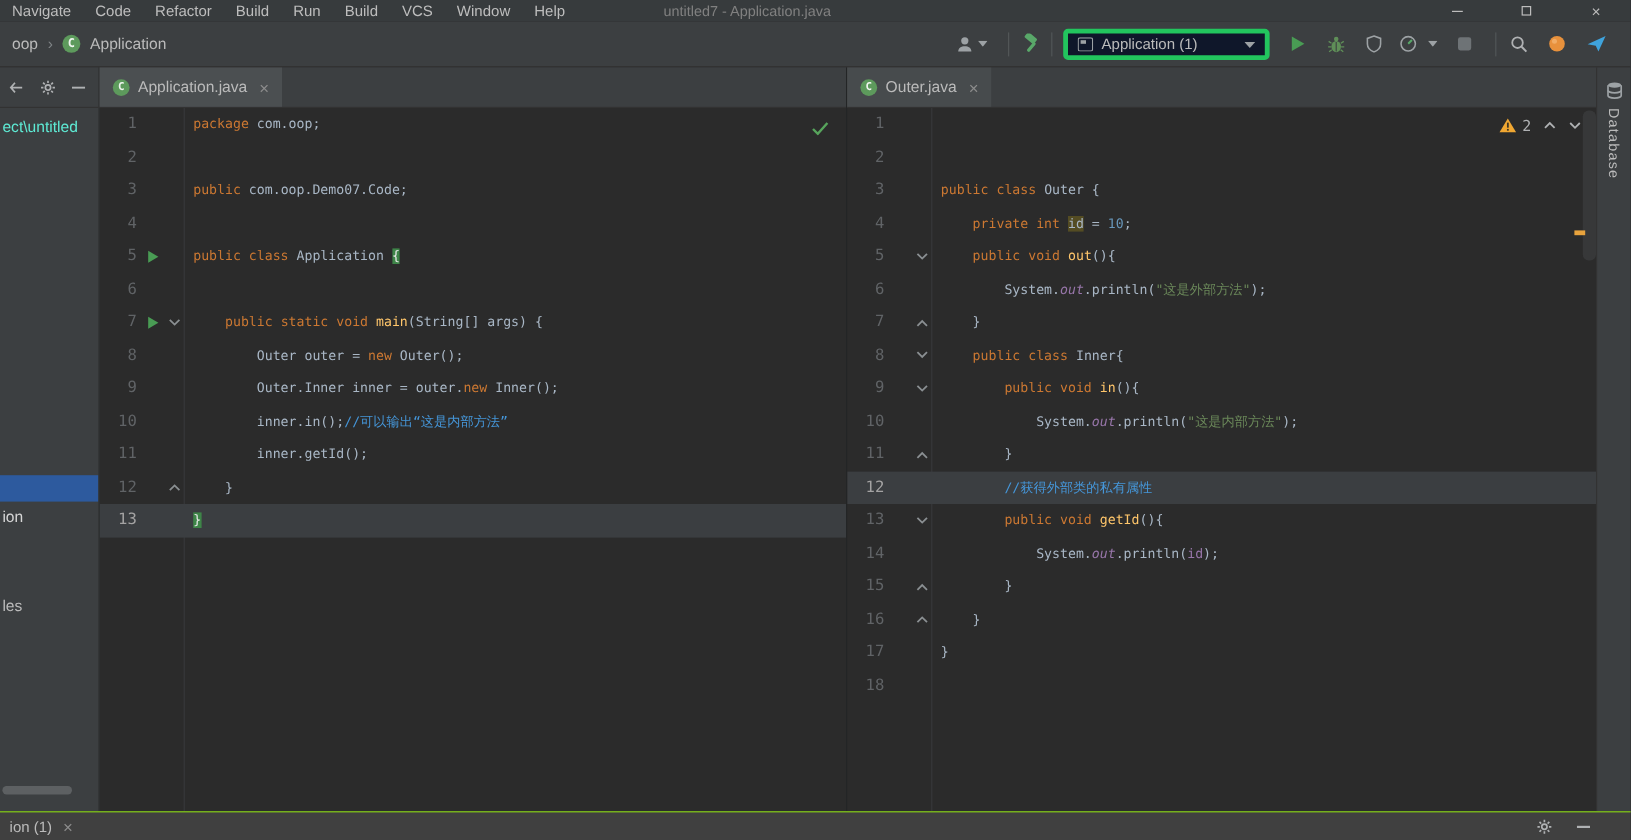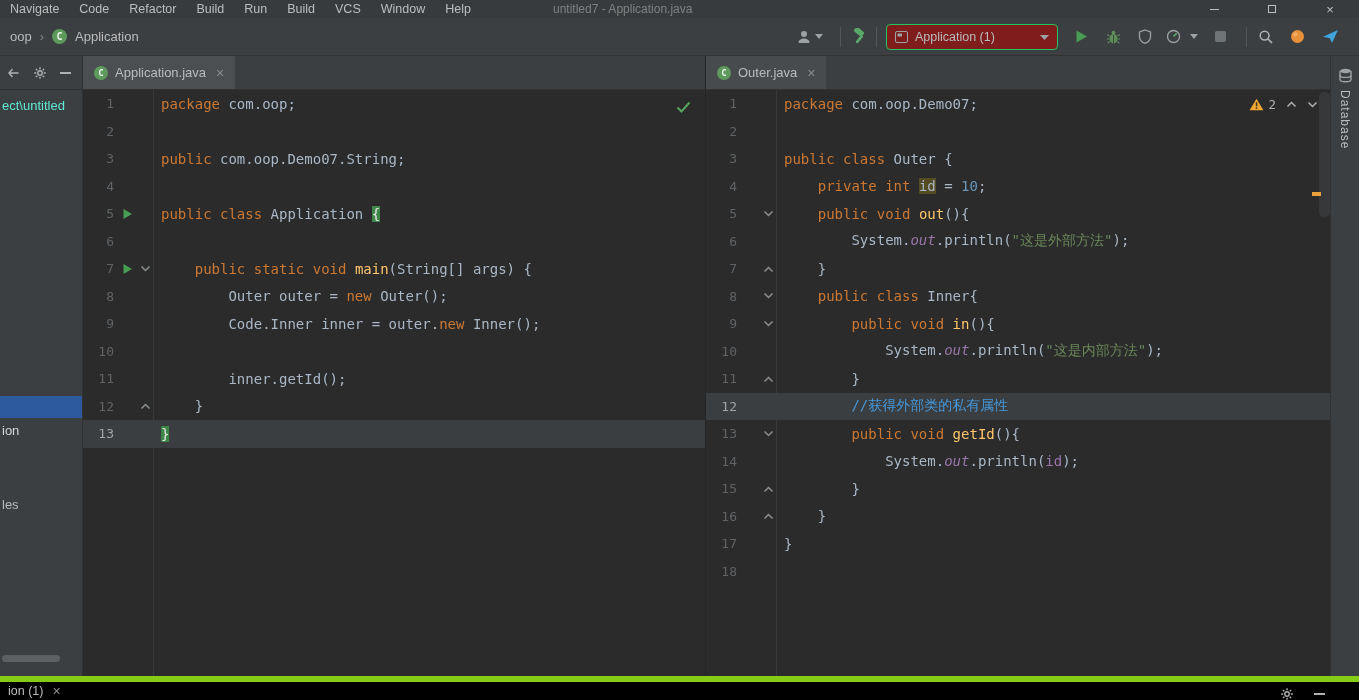--- a/index.html
+++ b/index.html
@@ -17,22 +17,22 @@
   .glyph-max{width:8px;height:8px;border:1px solid #bdbdbd;display:block}
 
   
   .toolbar{position:absolute;left:0;top:18px;width:100%;height:38px;background:#3c3f41;border-bottom:1px solid #323232;z-index:8}
   .breadcrumb{position:absolute;left:10px;top:0;height:37px;display:flex;align-items:center;gap:8px;font-size:13px;color:#bbbbbb}
   .bc-sep{color:#7f8486;font-size:13px}
   .cls-icon{width:15px;height:15px;border-radius:50%;background:#5d9a5c;color:#eef4ee;font-size:10px;font-weight:bold;
             display:inline-flex;align-items:center;justify-content:center;font-family:"DejaVu Sans Mono",monospace;flex:none}
   .tb-item{position:absolute;top:0;height:37px;display:flex;align-items:center;justify-content:center}
   .tb-sep{position:absolute;top:9px;width:1px;height:20px;background:#525657}
-  .run-combo{position:absolute;left:886px;top:6px;width:172px;height:26px;border:1px solid #22c55e;border-radius:4px;
-             display:flex;align-items:center;gap:7px;padding:0 8px;font-size:12.5px;color:#bbbbbb;background:#7f1d1d}
+  .run-combo{position:absolute;left:886px;top:6px;width:172px;height:26px;border:4px solid #22c55e;border-radius:4px;
+             display:flex;align-items:center;gap:7px;padding:0 8px;font-size:12.5px;color:#bbbbbb;background:#0f172a}
   .combo-label{flex:1;white-space:nowrap}
 
   
   .proj-header{position:absolute;left:0;top:56px;width:82px;height:34px;background:#3c3f41;border-bottom:1px solid #323232;
                display:flex;align-items:center;gap:13px;padding-left:7px;color:#afb1b3;z-index:7}
   .proj-body{position:absolute;left:0;top:90px;width:82px;height:586px;background:#3c3f41;overflow:hidden;z-index:7}
   .prow{position:absolute;left:0;width:100%;height:22px;line-height:22px;font-size:13px;color:#bbbbbb;white-space:nowrap;padding-left:2px}
   .prow.r1{top:5px;color:#5eead4}
   .prow.sel{top:306px;background:var(--selection-blue)}
   .prow.r3{top:330px;color:#d6d6d6}
@@ -51,41 +51,41 @@
   .editor{position:absolute;left:0;top:34px;right:0;bottom:0;overflow:hidden;font-family:"DejaVu Sans Mono",monospace}
   .gutter-sep{position:absolute;left:70px;top:0;bottom:0;width:1px;background:#37393b}
   .lines{position:relative}
   .ed-row{display:flex;height:27.5px;align-items:center}
   .ed-row.current{background:var(--caret-row)}
   .ln{width:34px;text-align:right;color:#606366;font-size:13px;flex:none;padding-right:3px;font-family:"DejaVu Sans Mono",monospace}
   .ed-row.current .ln{color:#a4a3a3}
   .gut{flex:none;display:flex;align-items:center;justify-content:center}
   .gut-run{width:20px}
   .gut-fold{width:16px}
-  .code{white-space:pre;font-size:14px;color:var(--plain);padding-left:8px}
+  .code{white-space:pre;font-size:11px;color:var(--plain);padding-left:8px}
   .tk-k{color:var(--keyword)} .tk-d{color:var(--plain)} .tk-m{color:var(--method)}
   .tk-s{color:var(--string)} .tk-n{color:var(--number)} .tk-c{color:var(--comment)}
   .tk-f{color:var(--field);font-style:italic} .tk-fd{color:var(--field)}
   .tk-bm{background:var(--brace-match-bg);color:#e8e8e8}
   .tk-hl{background:var(--id-highlight-bg)}
 
   
   .ok-check{position:absolute;right:14px;top:8px}
   .warn-widget{position:absolute;right:12px;top:7px;display:flex;align-items:center;gap:10px;color:#afb1b3;font-size:12.5px}
   .warn-group{display:flex;align-items:center;gap:4px}
   .vscroll-thumb{position:absolute;right:0;top:2px;width:11px;height:125px;background:rgba(170,178,182,0.10);border-radius:5px}
   .stripe-mark{position:absolute;right:9px;top:102px;width:9px;height:4px;background:var(--warning)}
 
   
   .right-strip{position:absolute;left:1330px;top:56px;width:29px;height:620px;background:#3c3f41;border-left:1px solid #323232;z-index:7}
   .db-btn{position:absolute;top:12px;left:0;width:100%;display:flex;flex-direction:column;align-items:center;gap:7px;color:#bbbbbb}
   .vtext{writing-mode:vertical-rl;font-size:12px;letter-spacing:1px}
 
   
-  .bottombar{position:absolute;left:0;top:676px;width:100%;height:24px;background:#000000;border-top:6px solid #84cc16;
+  .bottombar{position:absolute;left:0;top:676px;width:100%;height:24px;background:#404040;border-top:1px solid #84cc16;
              display:flex;align-items:center;z-index:9}
   .run-tab{display:flex;align-items:center;gap:6px;padding:0 8px;font-size:12.5px;color:#bbbbbb;height:100%}
   .bb-icons{position:absolute;right:34px;top:0;height:24px;display:flex;align-items:center;gap:20px;color:#afb1b3}
 </style>
 </head>
 <body>
 
 <div class="titlebar">
   <div class="menu" id="menu-bar">
       <div class="menu-item">Navigate</div>
@@ -256,21 +256,21 @@
         <div class="ed-row">
           <span class="ln">2</span>
           <span class="gut gut-run"></span>
           <span class="gut gut-fold"></span>
           <span class="code"></span>
         </div>
         <div class="ed-row">
           <span class="ln">3</span>
           <span class="gut gut-run"></span>
           <span class="gut gut-fold"></span>
-          <span class="code"><span class="tk-k">public</span><span class="tk-d"> com.oop.Demo07.String;</span></span>
+          <span class="code"><span class="tk-k">public</span><span class="tk-d"> com.oop.Demo07.Code;</span></span>
         </div>
         <div class="ed-row">
           <span class="ln">4</span>
           <span class="gut gut-run"></span>
           <span class="gut gut-fold"></span>
           <span class="code"></span>
         </div>
         <div class="ed-row">
           <span class="ln">5</span>
           <span class="gut gut-run">
@@ -304,26 +304,27 @@
         <div class="ed-row">
           <span class="ln">8</span>
           <span class="gut gut-run"></span>
           <span class="gut gut-fold"></span>
           <span class="code"><span class="tk-d">        Outer outer = </span><span class="tk-k">new</span><span class="tk-d"> Outer();</span></span>
         </div>
         <div class="ed-row">
           <span class="ln">9</span>
           <span class="gut gut-run"></span>
           <span class="gut gut-fold"></span>
-          <span class="code"><span class="tk-d">        Code.Inner inner = outer.</span><span class="tk-k">new</span><span class="tk-d"> Inner();</span></span>
+          <span class="code"><span class="tk-d">        Outer.Inner inner = outer.</span><span class="tk-k">new</span><span class="tk-d"> Inner();</span></span>
         </div>
         <div class="ed-row">
           <span class="ln">10</span>
           <span class="gut gut-run"></span>
           <span class="gut gut-fold"></span>
+          <span class="code"><span class="tk-d">        inner.in();</span><span class="tk-c">//可以输出“这是内部方法”</span></span>
         </div>
         <div class="ed-row">
           <span class="ln">11</span>
           <span class="gut gut-run"></span>
           <span class="gut gut-fold"></span>
           <span class="code"><span class="tk-d">        inner.getId();</span></span>
         </div>
         <div class="ed-row">
           <span class="ln">12</span>
           <span class="gut gut-run"></span>
@@ -357,21 +358,20 @@
       <span class="tab-close">×</span>
     </div>
   </div>
   <div class="editor">
     <div class="gutter-sep"></div>
     <div class="lines" id="lines-right">
         <div class="ed-row">
           <span class="ln">1</span>
           <span class="gut gut-run"></span>
           <span class="gut gut-fold"></span>
-          <span class="code"><span class="tk-k">package</span><span class="tk-d"> com.oop.Demo07;</span></span>
         </div>
         <div class="ed-row">
           <span class="ln">2</span>
           <span class="gut gut-run"></span>
           <span class="gut gut-fold"></span>
           <span class="code"></span>
         </div>
         <div class="ed-row">
           <span class="ln">3</span>
           <span class="gut gut-run"></span>

